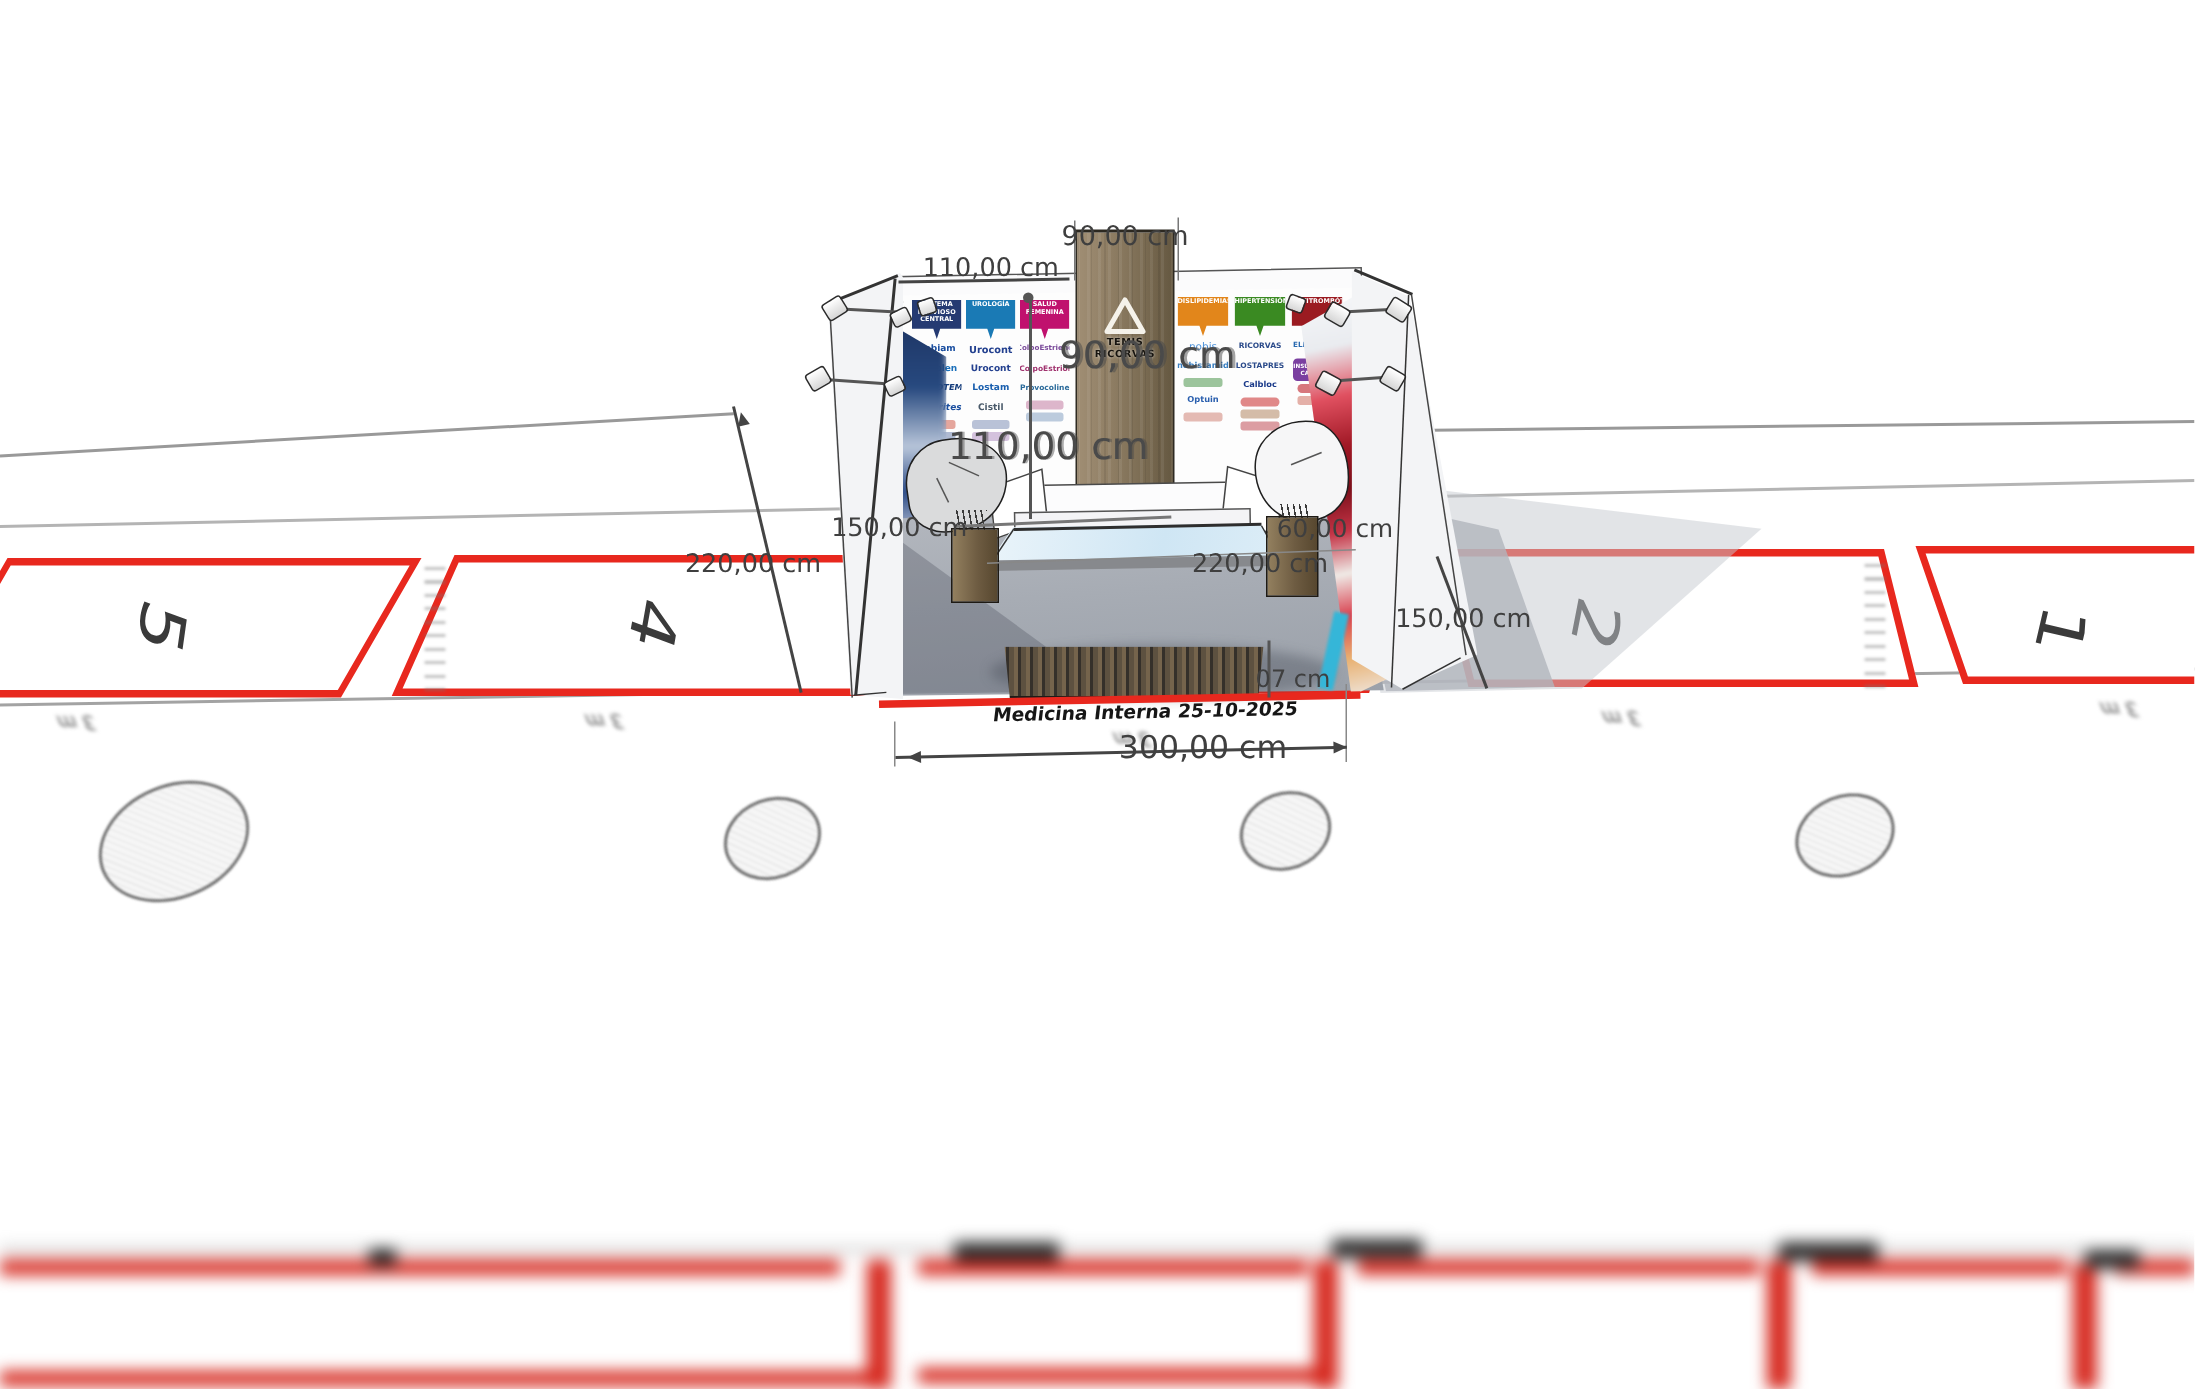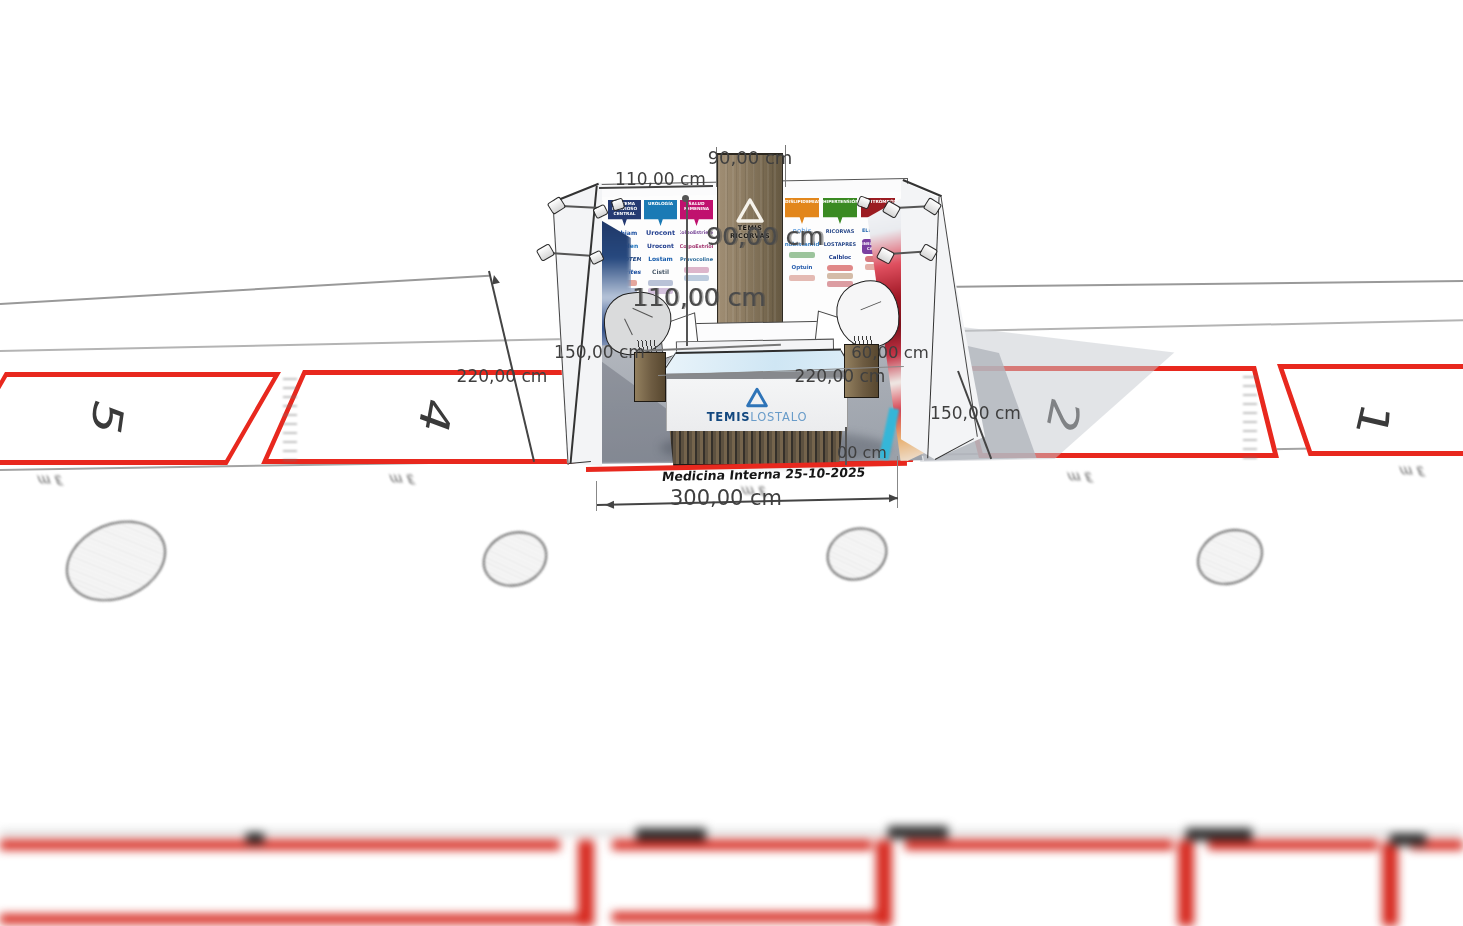--- a/index.html
+++ b/index.html
@@ -161,28 +161,20 @@
   <div class="abs" style="left:684px;top:322px;width:142px;height:26px;background:#fcfcfd;border:1px solid #4a4a4a;border-radius:2px;transform:rotate(-1deg);z-index:10"></div>
   <div class="abs" style="left:661px;top:318px;width:34px;height:34px;background:#fff;border:1px solid #444;transform:skewY(-14deg) rotate(-6deg);z-index:10"></div>
   <div class="abs" style="left:816px;top:316px;width:36px;height:34px;background:#fff;border:1px solid #444;transform:skewY(12deg) rotate(6deg);z-index:10"></div>
   <div class="abs" style="left:676px;top:340px;width:156px;height:16px;background:#f4f4f6;border:1px solid #555;transform:rotate(-1deg);z-index:10"></div>
 
   <div class="abs" style="left:660px;top:349px;width:192px;height:25px;clip-path:polygon(8% 10%,94% 0,100% 86%,0 100%);background:linear-gradient(100deg,#eaf4fa,#cfe6f4 60%,#dcedf7);z-index:11"></div>
   <div class="edge" style="left:676px;top:352px;width:165px;height:1.5px;transform:rotate(-1.2deg);background:#2e2e2e;z-index:11"></div>
   <div class="edge" style="left:676px;top:352px;width:25px;height:1px;transform:rotate(123.7deg);z-index:11"></div>
   <div class="edge" style="left:841px;top:350px;width:24px;height:1px;transform:rotate(60.3deg);z-index:11"></div>
   <div class="abs" style="left:658px;top:372px;width:196px;height:7px;background:#87898d;border-radius:1px;transform:rotate(-1deg);z-index:11"></div>
-  <div class="abs" style="left:666px;top:379px;width:180px;height:52px;background:linear-gradient(#f4f5f6,#ebecee);border-left:1px solid #aaa;border-right:1px solid #999;z-index:11;display:flex;flex-direction:column;align-items:center;justify-content:center;gap:2px">
-    <svg width="24" height="21" viewBox="0 0 40 36">
-      <path d="M20 4 L36 32 L4 32 Z" fill="none" stroke="#2e74b8" stroke-width="5" stroke-linejoin="round"></path>
-    </svg>
-    <div style="font-size:11.5px;letter-spacing:.8px">
-      <span style="font-weight:bold;color:#13487f">TEMIS</span><span style="color:#699cc9">LOSTALO</span>
-    </div>
-  </div>
   <div class="abs" style="left:668px;top:431px;width:176px;height:33px;clip-path:polygon(1% 0,99% 0,97% 100%,3% 100%);border-bottom:2px solid #1e1c18;z-index:11;
        background:repeating-linear-gradient(90deg,#75644c 0 3px,#35302a 3px 5px,#5d5140 5px 8px)"></div>
 
   <div class="abs" style="left:604px;top:292px;width:66px;height:60px;background:#dadbdc;border:1.6px solid #1f1f1f;border-radius:46% 54% 58% 42%/52% 48% 62% 38%;transform:rotate(-8deg);z-index:12">
     <div class="abs" style="left:28px;top:20px;width:22px;height:1px;background:#555;transform:rotate(32deg)"></div>
     <div class="abs" style="left:14px;top:32px;width:18px;height:1px;background:#555;transform:rotate(72deg)"></div>
   </div>
   <div class="abs" style="left:636px;top:340px;width:22px;height:16px;background:repeating-linear-gradient(80deg,#3a3a3a 0 1px,transparent 1px 4px);z-index:12"></div>
   <div class="abs" style="left:634px;top:352px;width:30px;height:48px;background:linear-gradient(90deg,#93805f,#6e5c42 55%,#57472f);border:1px solid #1e1a14;z-index:12"></div>
 
@@ -238,30 +230,30 @@
   <div class="dim" style="left:790px;top:366px;width:100px">220,00 cm</div>
 
   <div class="line" style="left:958px;top:370px;width:94px;height:2px;background:#444;transform:rotate(69.3deg);z-index:14"></div>
   <div class="ar" style="left:949px;top:367px;transform:rotate(249.3deg)"></div>
   <div class="ar" style="left:982px;top:455px;transform:rotate(69.3deg)"></div>
   <div class="dim" style="left:928px;top:403px;width:95px">150,00 cm</div>
 
   <div class="line" style="left:845px;top:427px;width:2px;height:38px;background:#555;z-index:14"></div>
   <div class="ar" style="left:837px;top:424px;transform:rotate(270deg);border-left-color:#555"></div>
   <div class="ar" style="left:837px;top:461px;transform:rotate(90deg);border-left-color:#555"></div>
-  <div class="dim" style="left:832px;top:443px;width:60px;font-size:16px">00 cm</div>
+  <div class="dim" style="left:832px;top:443px;width:60px;font-size:16px">07 cm</div>
 
   <div class="abs" style="left:662px;top:467px;width:180px;text-align:center;font-size:12.5px;font-weight:bold;color:#161616;transform:rotate(-1.2deg) skewX(-8deg);z-index:14;white-space:nowrap">Medicina Interna 25-10-2025</div>
 
   <div class="line" style="left:596px;top:481px;width:1px;height:30px;background:#888;z-index:14"></div>
   <div class="line" style="left:897px;top:456px;width:1px;height:52px;background:#888;z-index:14"></div>
   <div class="line" style="left:597px;top:504px;width:301px;height:2px;background:#444;transform:rotate(-1.3deg);z-index:14"></div>
   <div class="ar" style="left:588px;top:501px;transform:rotate(178.7deg)"></div>
   <div class="ar" style="left:889px;top:494px;transform:rotate(-1.3deg)"></div>
-  <div class="dim" style="left:656px;top:486px;width:140px;font-size:21px">300,00 cm</div>
+  <div class="dim" style="left:732px;top:486px;width:140px;font-size:21px">300,00 cm</div>
 
   <div class="abs" style="left:0;top:826px;width:1463px;height:100px;filter:blur(5px);z-index:20">
     <div class="abs" style="left:0;top:6px;width:1463px;height:2px;background:#9a9a9a"></div>
     <div class="abs" style="left:0;top:14px;width:560px;height:10px;background:#d6281e"></div>
     <div class="abs" style="left:612px;top:14px;width:260px;height:10px;background:#d6281e"></div>
     <div class="abs" style="left:905px;top:14px;width:268px;height:10px;background:#d6281e"></div>
     <div class="abs" style="left:1208px;top:14px;width:170px;height:10px;background:#d6281e"></div>
     <div class="abs" style="left:1410px;top:14px;width:53px;height:10px;background:#d6281e"></div>
     <div class="abs" style="left:578px;top:14px;width:16px;height:86px;background:#d6281e"></div>
     <div class="abs" style="left:876px;top:14px;width:16px;height:86px;background:#d6281e"></div>

